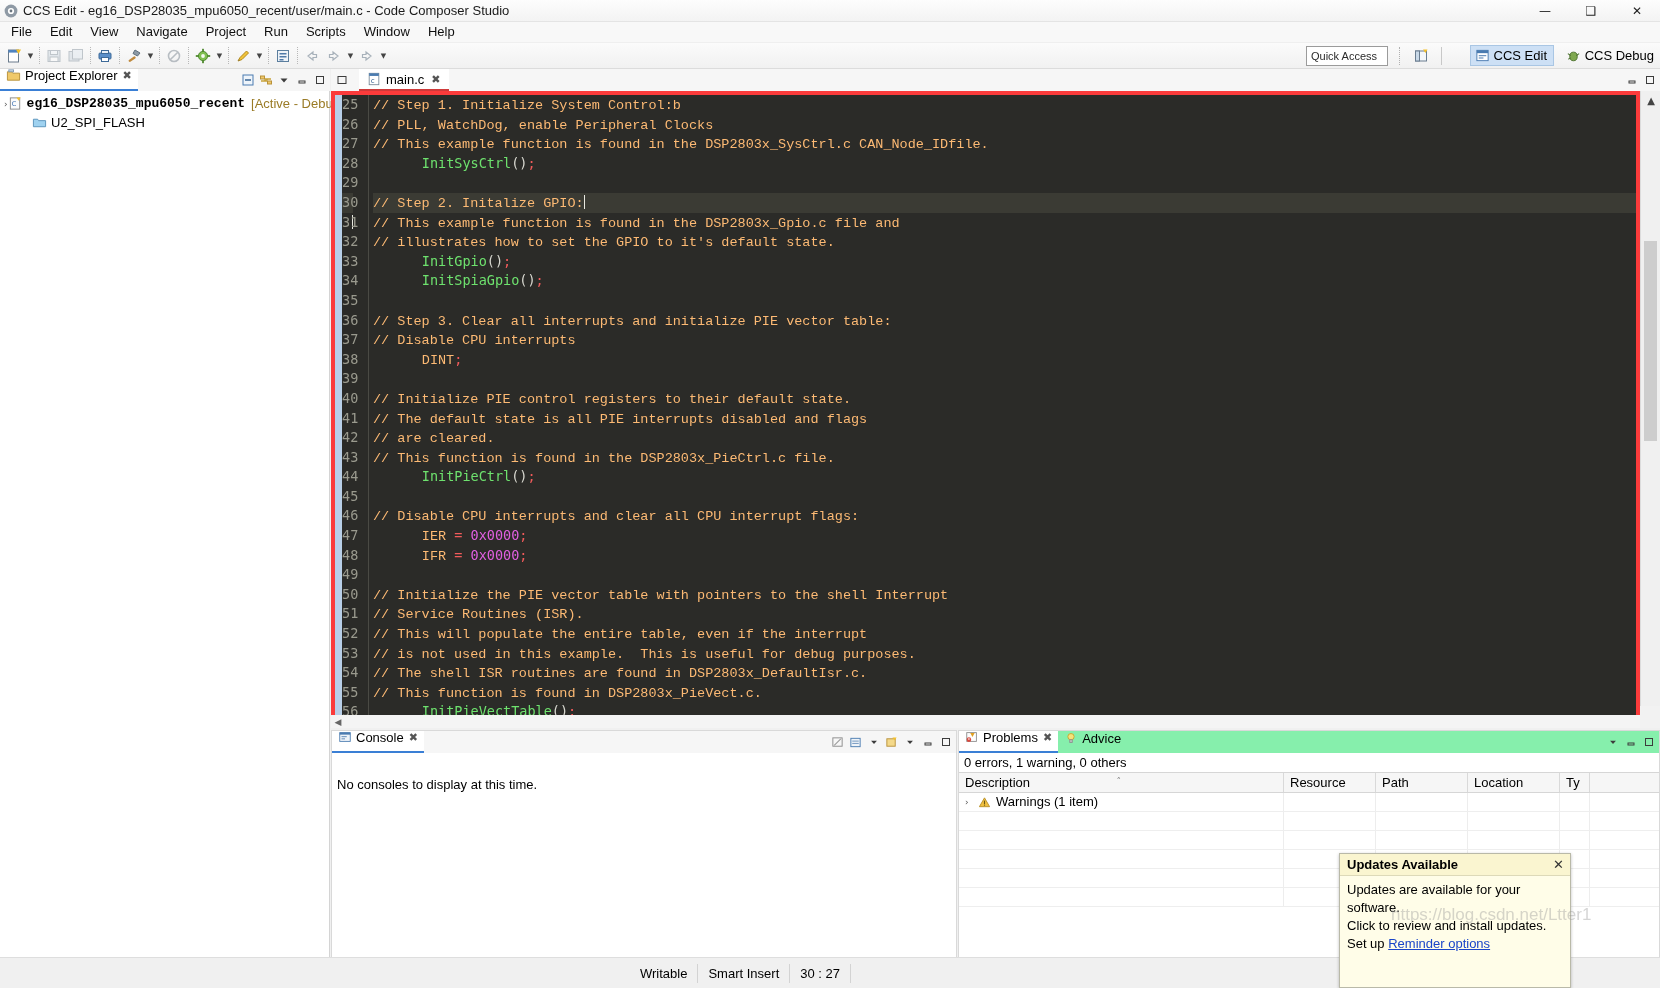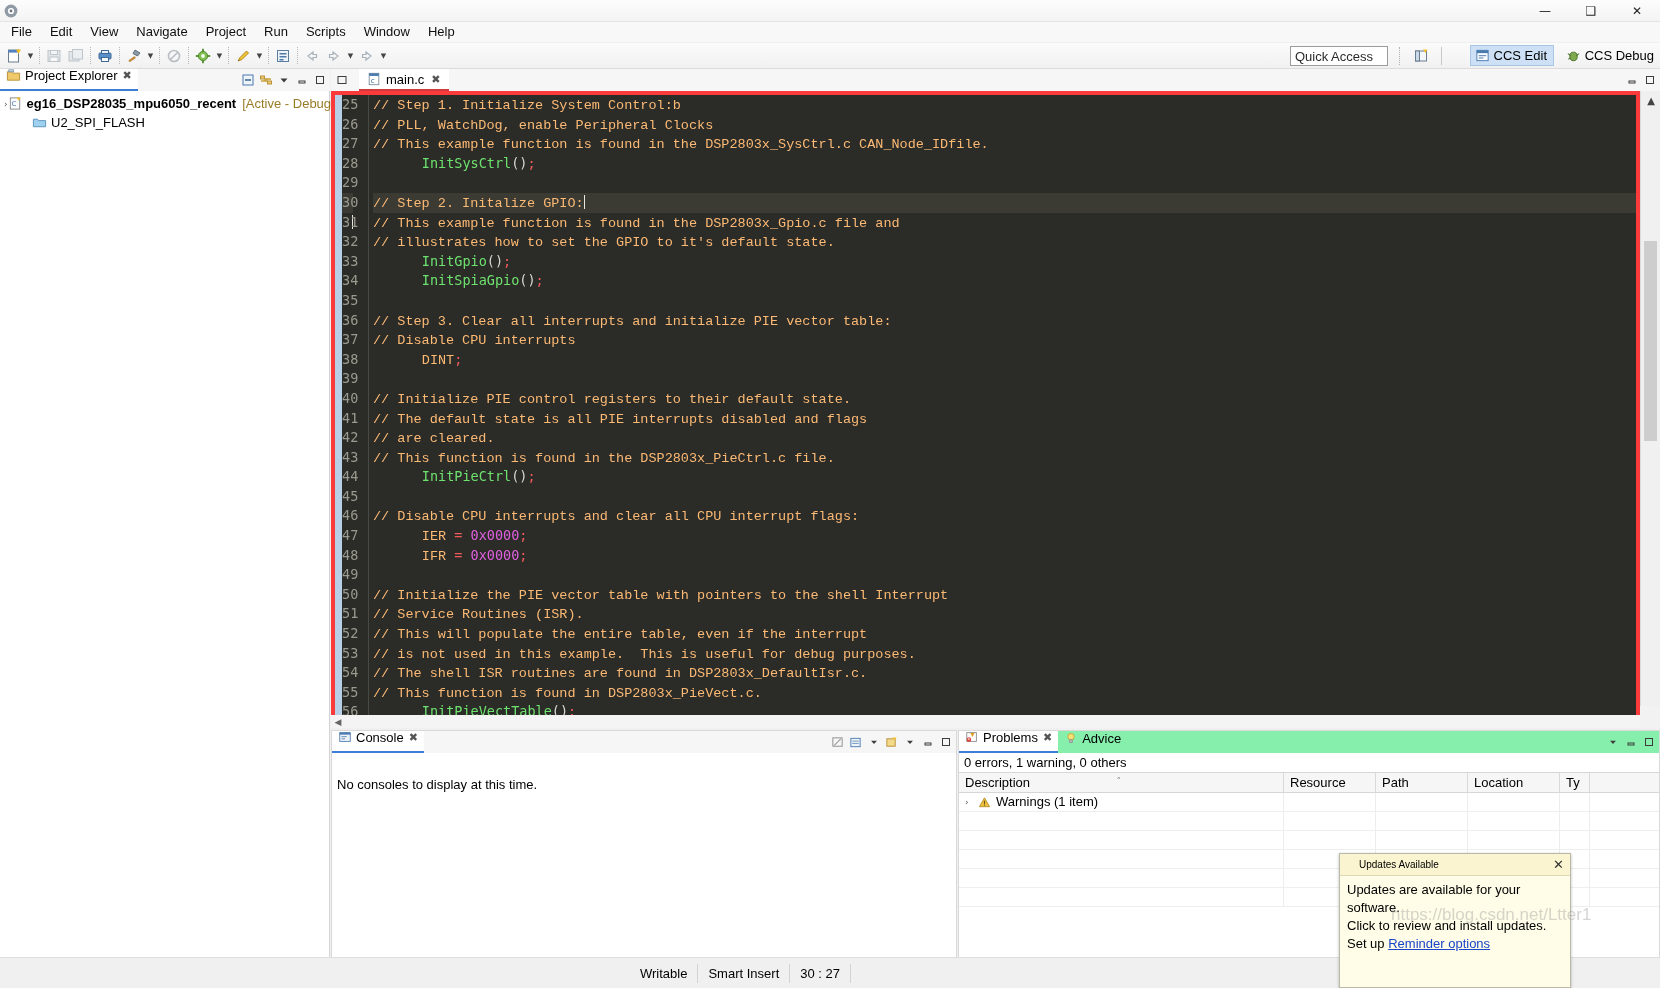--- a/index.html
+++ b/index.html
@@ -79,24 +79,24 @@
     font-size: 7px; color: #444;
     font-family: "DejaVu Sans", sans-serif;
   }
   .tb-sep {
     width: 1px; height: 17px; margin: 0 3px;
     border-left: 1px dotted #b8b8b8;
     flex: none;
   }
   #quick-access {
     position: absolute; right: 272px; top: 3px;
-    width: 98px; height: 20px;
+    width: 82px; height: 20px;
     border: 1px solid #9b9b9b;
     background: #fff;
-    font-size: 13px;
+    font-size: 11px;
     color: #2b2b2b;
     padding: 1px 4px;
     line-height: 17px;
   }
   #persp-sep {
     position: absolute; right: 260px; top: 4px;
     height: 18px; border-left: 1px dotted #b0b0b0;
   }
   #persp-open {
     position: absolute; right: 228px; top: 3px;
@@ -176,21 +176,21 @@
     display: flex; align-items: center;
     height: 19px; padding-left: 4px;
     font-size: 13px; white-space: nowrap;
   }
   .tree-row .twisty {
     width: 14px; text-align: center;
     font-size: 9px; color: #555;
     font-family: "DejaVu Sans", sans-serif;
   }
   .tree-row .node-icon { margin-right: 4px; display: flex; }
-  .tree-row .node-label.bold { font-weight: bold; }
+  .tree-row .node-label.bold { font-weight: bold; font-family: Liberation Mono, monospace; }
   .tree-row .node-suffix { color: #9a7b26; margin-left: 6px; }
 
   
   #editor-area {
     position: absolute; left: 331px; top: 0; right: 0; height: 659px;
     background: #f2f2f2;
   }
   #editor-tabbar {
     height: 22px; position: relative;
     background: #f6f6f6;
@@ -412,21 +412,21 @@
     z-index: 40;
   }
   #updates-header {
     height: 22px;
     background: #faf5d0;
     border-bottom: 1px solid #ddd9b8;
     display: flex; align-items: center;
     padding: 0 4px 0 7px;
     position: relative;
   }
-  #updates-title { font-weight: normal; font-size: 10px; margin-left: 12px; }
+  #updates-title { font-weight: bold; font-size: 13px; }
   #updates-close {
     position: absolute; right: 6px; top: 3px;
     font-size: 13px; color: #333;
     font-family: "DejaVu Sans", sans-serif;
   }
   #updates-body {
     padding: 5px 7px;
     font-size: 13px;
     line-height: 18px;
     position: relative;
@@ -449,20 +449,21 @@
 <body>
 
 <div id="titlebar">
   <span class="app-icon">
     <svg width="16" height="16" viewBox="0 0 16 16">
       <circle cx="8" cy="8" r="6.4" fill="#8f9aa5"></circle>
       <circle cx="8" cy="8" r="3.1" fill="#ffffff"></circle>
       <circle cx="8" cy="8" r="1.4" fill="#6b7680"></circle>
     </svg>
   </span>
+  <span id="title-text">CCS Edit - eg16_DSP28035_mpu6050_recent/user/main.c - Code Composer Studio</span>
   <div id="winbtns">
     <div class="wb">—</div>
     <div class="wb">❑</div>
     <div class="wb">✕</div>
   </div>
 </div>
 
 <div id="menubar">
   <div class="mi">File</div>
   <div class="mi">Edit</div>

